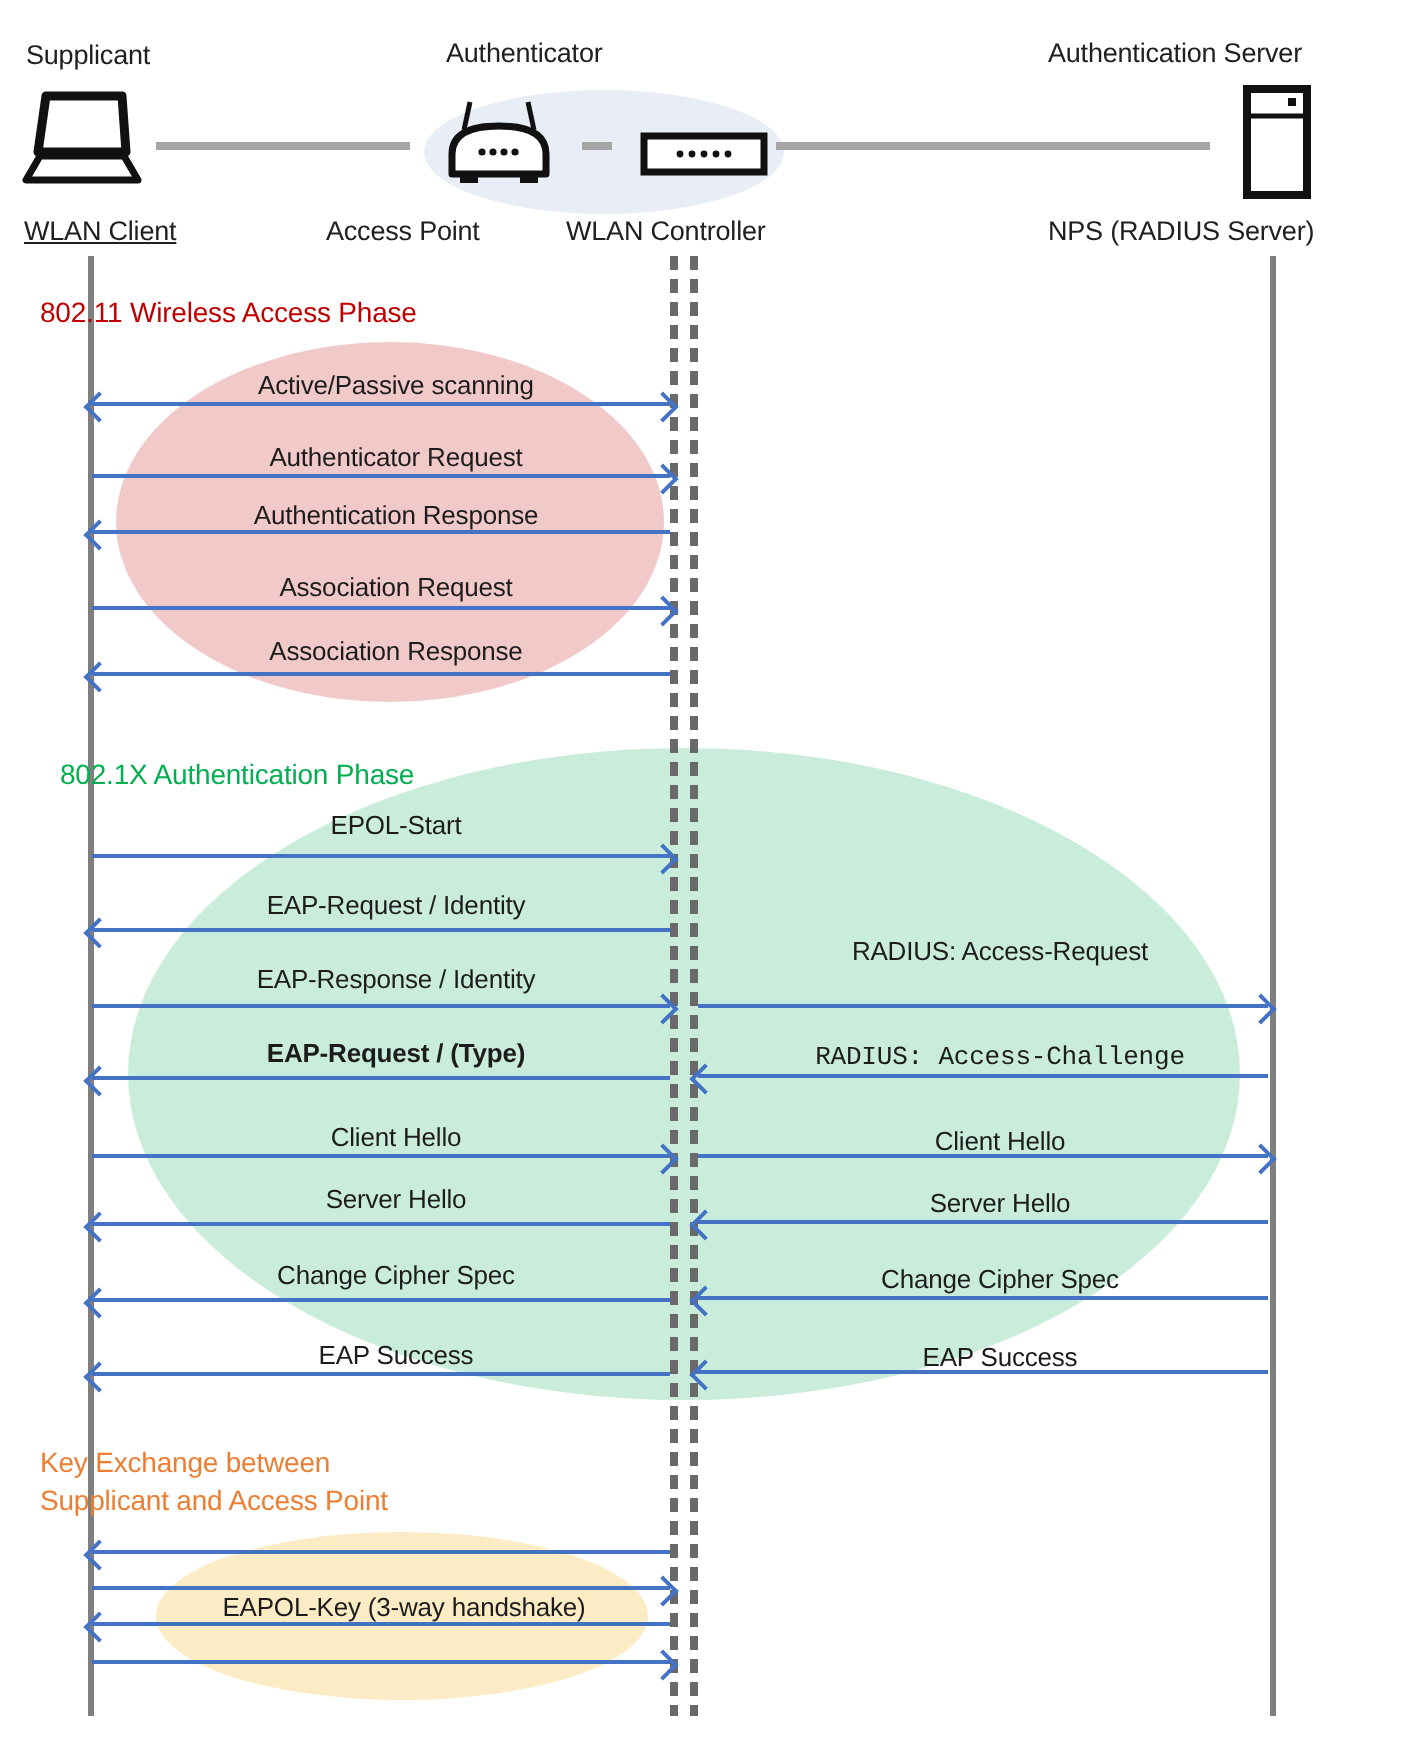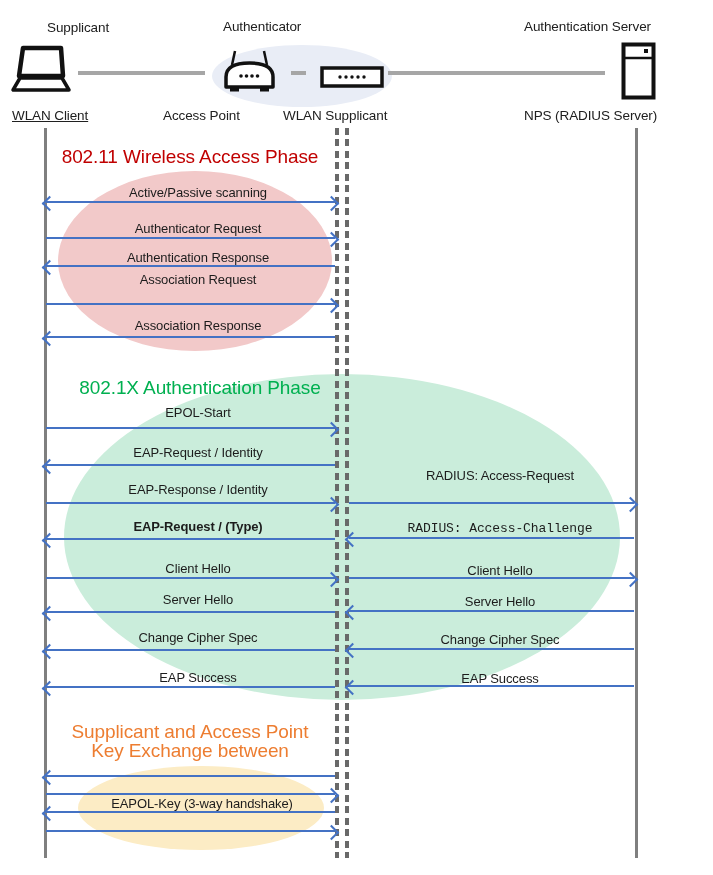--- a/index.html
+++ b/index.html
@@ -14,33 +14,33 @@
   .centered{text-align:left;}
   .auth-bg{position:absolute;border-radius:50%;z-index:1;}
   .connector{position:absolute;height:3.5px;background:var(--connector);z-index:2;}
   .icon{position:absolute;z-index:3;}
   .lifeline{position:absolute;width:3px;top:128px;height:730px;background:var(--lifeline);z-index:2;}
   .dashline{
     position:absolute;width:3.5px;top:128px;height:730px;z-index:2;
     background:repeating-linear-gradient(to bottom,var(--dashline) 0 7px,transparent 7px 11.5px);
   }
   .phase-ellipse{position:absolute;border-radius:50%;z-index:1;}
-  .phase-title{position:absolute;width:340px;text-align:center;font-size:19px;line-height:19px;z-index:4;letter-spacing:-0.1px;}
+  .phase-title{position:absolute;width:340px;text-align:left;font-size:14px;line-height:19px;z-index:4;letter-spacing:-0.1px;}
   .arrow{position:absolute;height:2px;background:var(--arrow);z-index:4;}
   .head{position:absolute;width:9px;height:9px;border:0 solid var(--arrow);border-top-width:2.5px;border-right-width:2.5px;top:-3.5px;}
   .head-r{right:-2px;transform:rotate(45deg);}
   .head-l{left:-2px;transform:rotate(-135deg);}
   .msg-label{position:absolute;width:320px;text-align:center;font-size:13px;color:#1c1c1c;z-index:4;letter-spacing:-0.1px;white-space:nowrap;}
 </style>
 </head>
 <body>
 
 <div class="canvas" style="--arrow: #4472C4; --lifeline: #7F7F7F; --dashline: #696969; --connector: #A6A6A6;">
 
-  <div class="role-label" style="left:13px;top:20px;margin-left:34px;">Supplicant</div>
+  <div class="role-label" style="left:13px;top:20px;">Supplicant</div>
   <div class="role-label centered" style="left:223px;top:19px;width:160px;">Authenticator</div>
   <div class="role-label centered" style="left:524px;top:19px;width:220px;">Authentication Server</div>
 
   <div class="auth-bg" style="left: 212px; top: 45px; width: 180px; height: 62px; background: rgb(233, 237, 246);"></div>
 
   <div class="connector" style="left:78px;top:71px;width:127px;"></div>
   <div class="connector" style="left:291px;top:71px;width:15px;"></div>
   <div class="connector" style="left:388px;top:71px;width:217px;"></div>
 
   <svg class="icon" style="left:10px;top:45px;" width="62" height="48" viewBox="0 0 62 48">
@@ -70,61 +70,61 @@
   </svg>
 
   <svg class="icon" style="left:621px;top:42px;" width="35" height="58" viewBox="0 0 35 58">
     <rect x="2.5" y="2.5" width="30" height="53" fill="#fff" stroke="#111" stroke-width="4"></rect>
     <line x1="3" y1="16" x2="32" y2="16" stroke="#111" stroke-width="2.5"></line>
     <rect x="23" y="7" width="4" height="4" fill="#111"></rect>
   </svg>
 
   <div class="device-label" style="left:12px;top:108px;text-decoration:underline;">WLAN Client</div>
   <div class="device-label centered" style="left:163px;top:108px;width:160px;">Access Point</div>
-  <div class="device-label centered" style="left:283px;top:108px;width:160px;">WLAN Supplicant</div>
+  <div class="device-label centered" style="left:283px;top:108px;width:160px;">WLAN Controller</div>
   <div class="device-label centered" style="left:524px;top:108px;width:220px;">NPS (RADIUS Server)</div>
 
   <div class="lifeline" style="left:44px;"></div>
   <div class="dashline" style="left:335px;"></div>
   <div class="dashline" style="left:345px;"></div>
   <div class="lifeline" style="left:635px;"></div>
 
   <div id="phase-layer">
       <div class="phase-ellipse" style="left: 58px; top: 171px; width: 274px; height: 180px; background: rgb(242, 201, 201);"></div>
       <div class="phase-title" style="left: 20px; top: 147px; color: rgb(192, 0, 0);">
         <div>802.11 Wireless Access Phase</div>
       </div>
       <div class="phase-ellipse" style="left: 64px; top: 374px; width: 556px; height: 326px; background: rgb(202, 237, 219);"></div>
       <div class="phase-title" style="left: 30px; top: 378px; color: rgb(0, 176, 80);">
         <div>802.1X Authentication Phase</div>
       </div>
       <div class="phase-ellipse" style="left: 78px; top: 766px; width: 246px; height: 84px; background: rgb(252, 236, 197);"></div>
       <div class="phase-title" style="left: 20px; top: 722px; color: rgb(237, 125, 49);">
+        <div>Key Exchange between</div>
         <div>Supplicant and Access Point</div>
-        <div>Key Exchange between</div>
       </div>
     </div>
   <div id="message-layer">
       <div class="arrow" style="left: 46px; width: 289px; top: 201px;">
         <span class="head head-r"></span>
         <span class="head head-l"></span>
       </div>
       <div class="msg-label" style="left: 38px; top: 185px;">Active/Passive scanning</div>
       <div class="arrow" style="left: 46px; width: 289px; top: 237px;">
         <span class="head head-r"></span>
       </div>
       <div class="msg-label" style="left: 38px; top: 221px;">Authenticator Request</div>
       <div class="arrow" style="left: 46px; width: 289px; top: 265px;">
         <span class="head head-l"></span>
       </div>
       <div class="msg-label" style="left: 38px; top: 250px;">Authentication Response</div>
       <div class="arrow" style="left: 46px; width: 289px; top: 303px;">
         <span class="head head-r"></span>
       </div>
-      <div class="msg-label" style="left: 38px; top: 272px;">Association Request</div>
+      <div class="msg-label" style="left: 38px; top: 286px;">Association Request</div>
       <div class="arrow" style="left: 46px; width: 289px; top: 336px;">
         <span class="head head-l"></span>
       </div>
       <div class="msg-label" style="left: 38px; top: 318px;">Association Response</div>
       <div class="arrow" style="left: 46px; width: 289px; top: 427px;">
         <span class="head head-r"></span>
       </div>
       <div class="msg-label" style="left: 38px; top: 405px;">EPOL-Start</div>
       <div class="arrow" style="left: 46px; width: 289px; top: 464px;">
         <span class="head head-l"></span>

